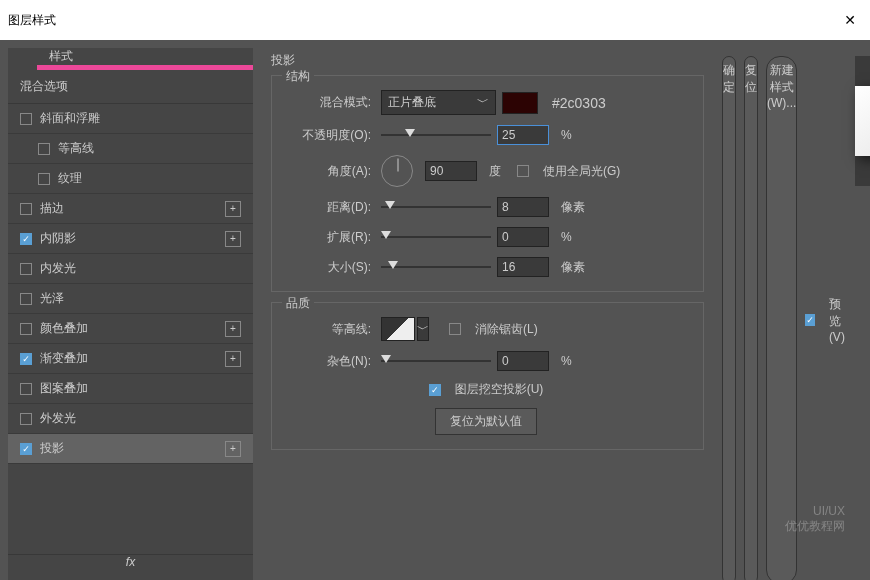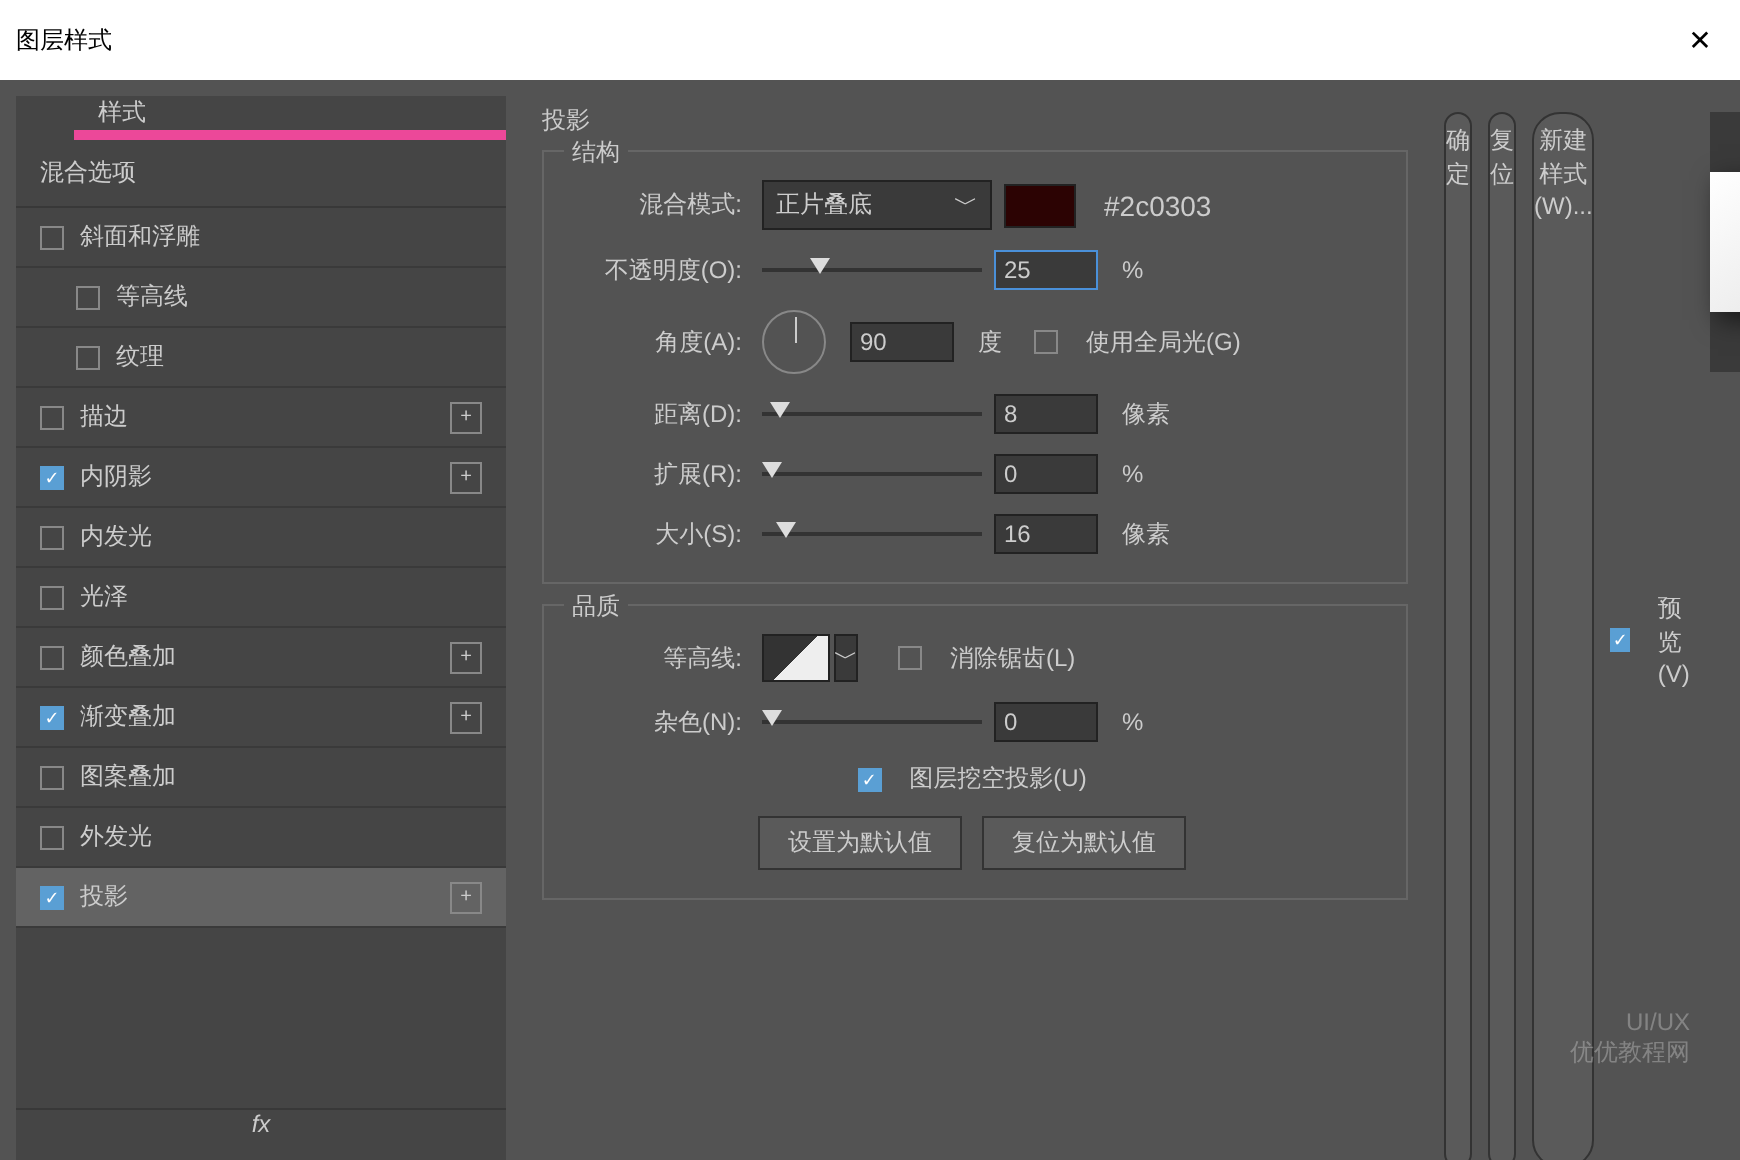--- a/index.html
+++ b/index.html
@@ -215,21 +215,20 @@
         <div class="num-input">0</div>
         <span class="unit">%</span>
       </div>
 
       <div class="row" style="justify-content:center">
         <span class="chk checked"></span>
         <span>图层挖空投影(U)</span>
       </div>
 
       <div class="btn-row">
-        <div class="btn-small">设置为默认值</div>
         <div class="btn-small">复位为默认值</div>
       </div>
     </div>
   </div>
 
   <div class="right-panel">
     <div class="pill-btn">确定</div>
     <div class="pill-btn">复位</div>
     <div class="pill-btn">新建样式(W)...</div>
     <div class="preview-chk">

